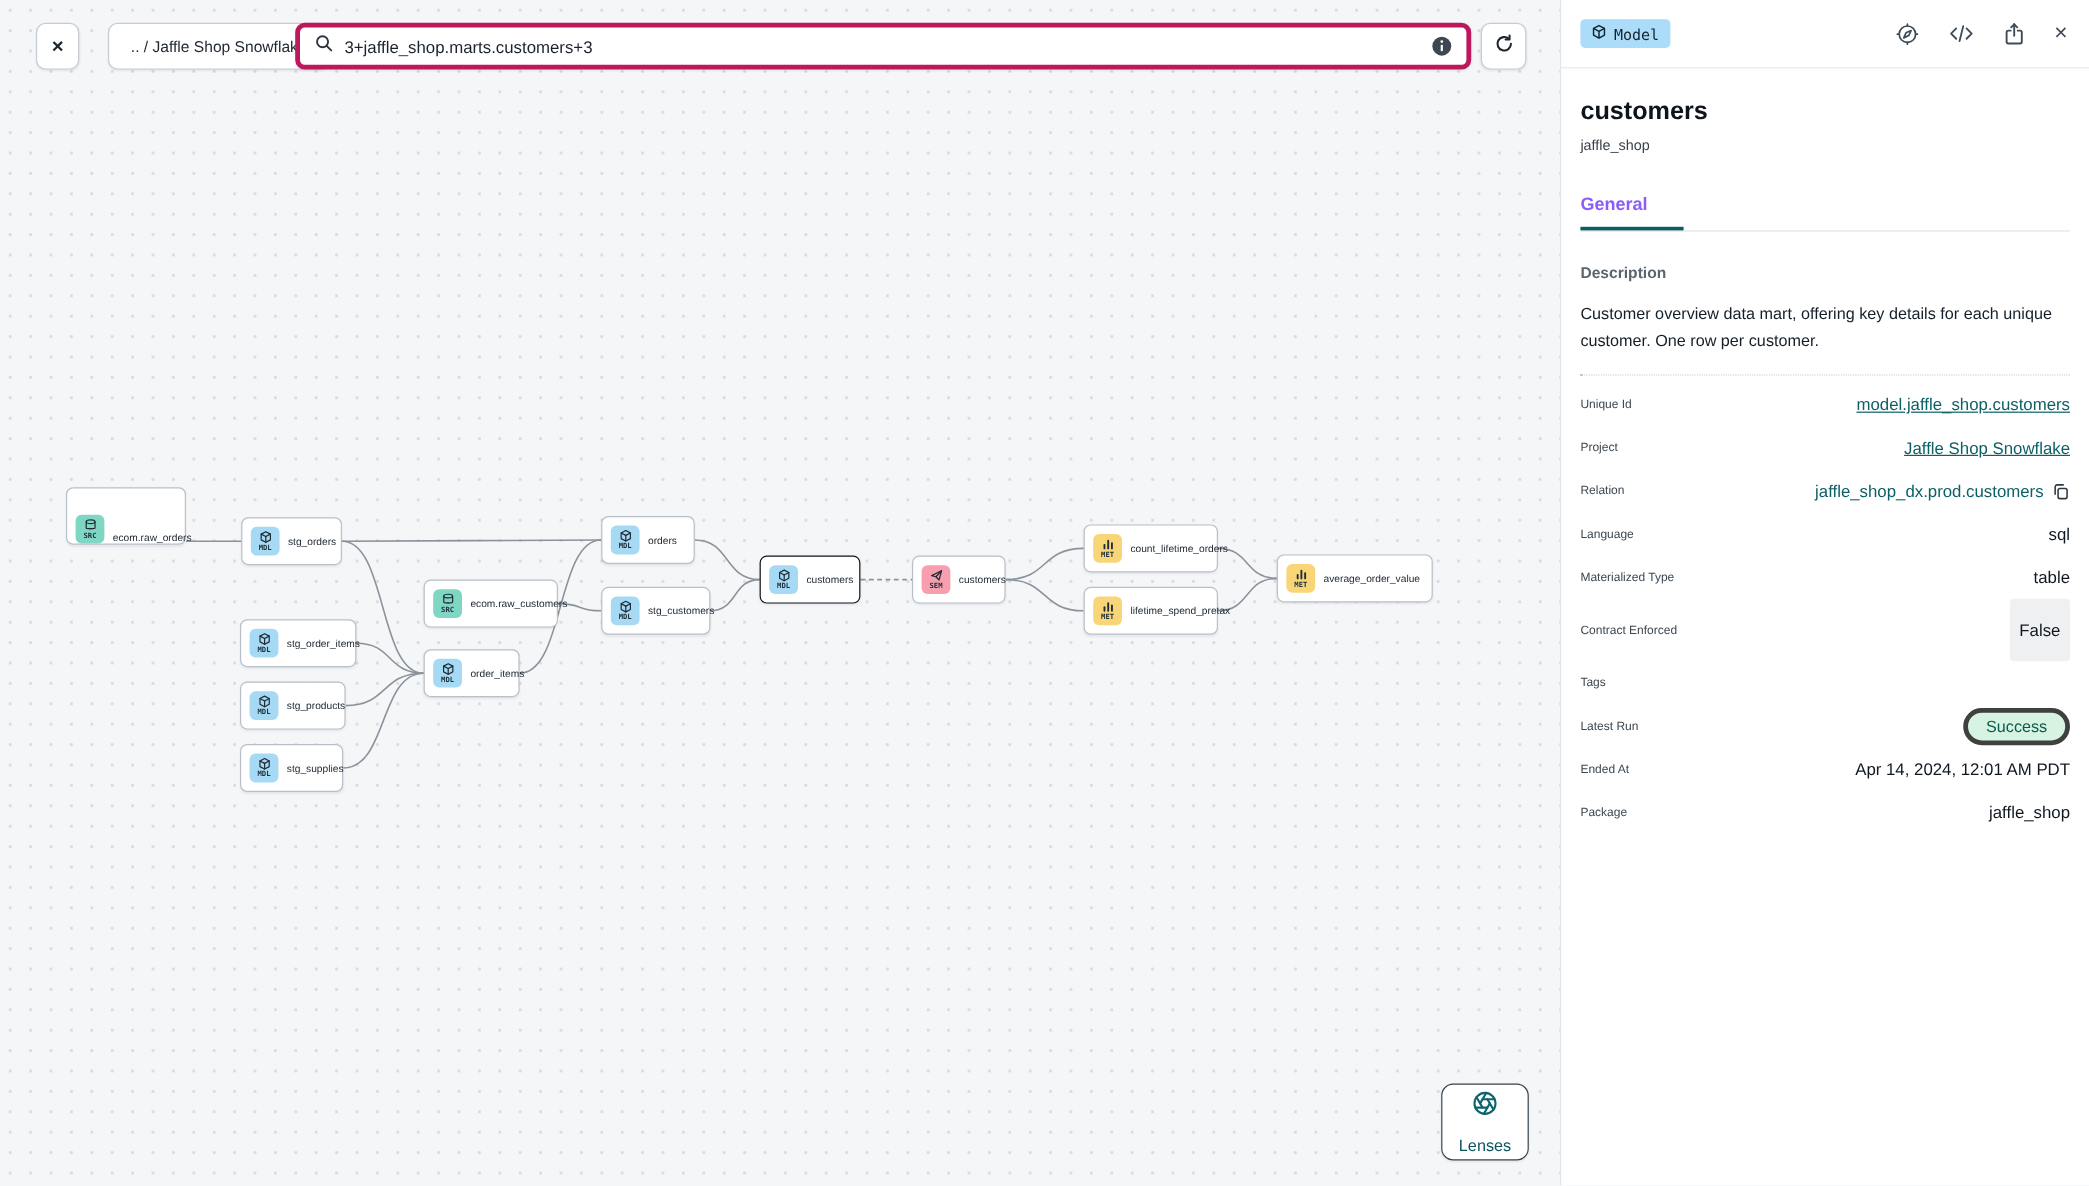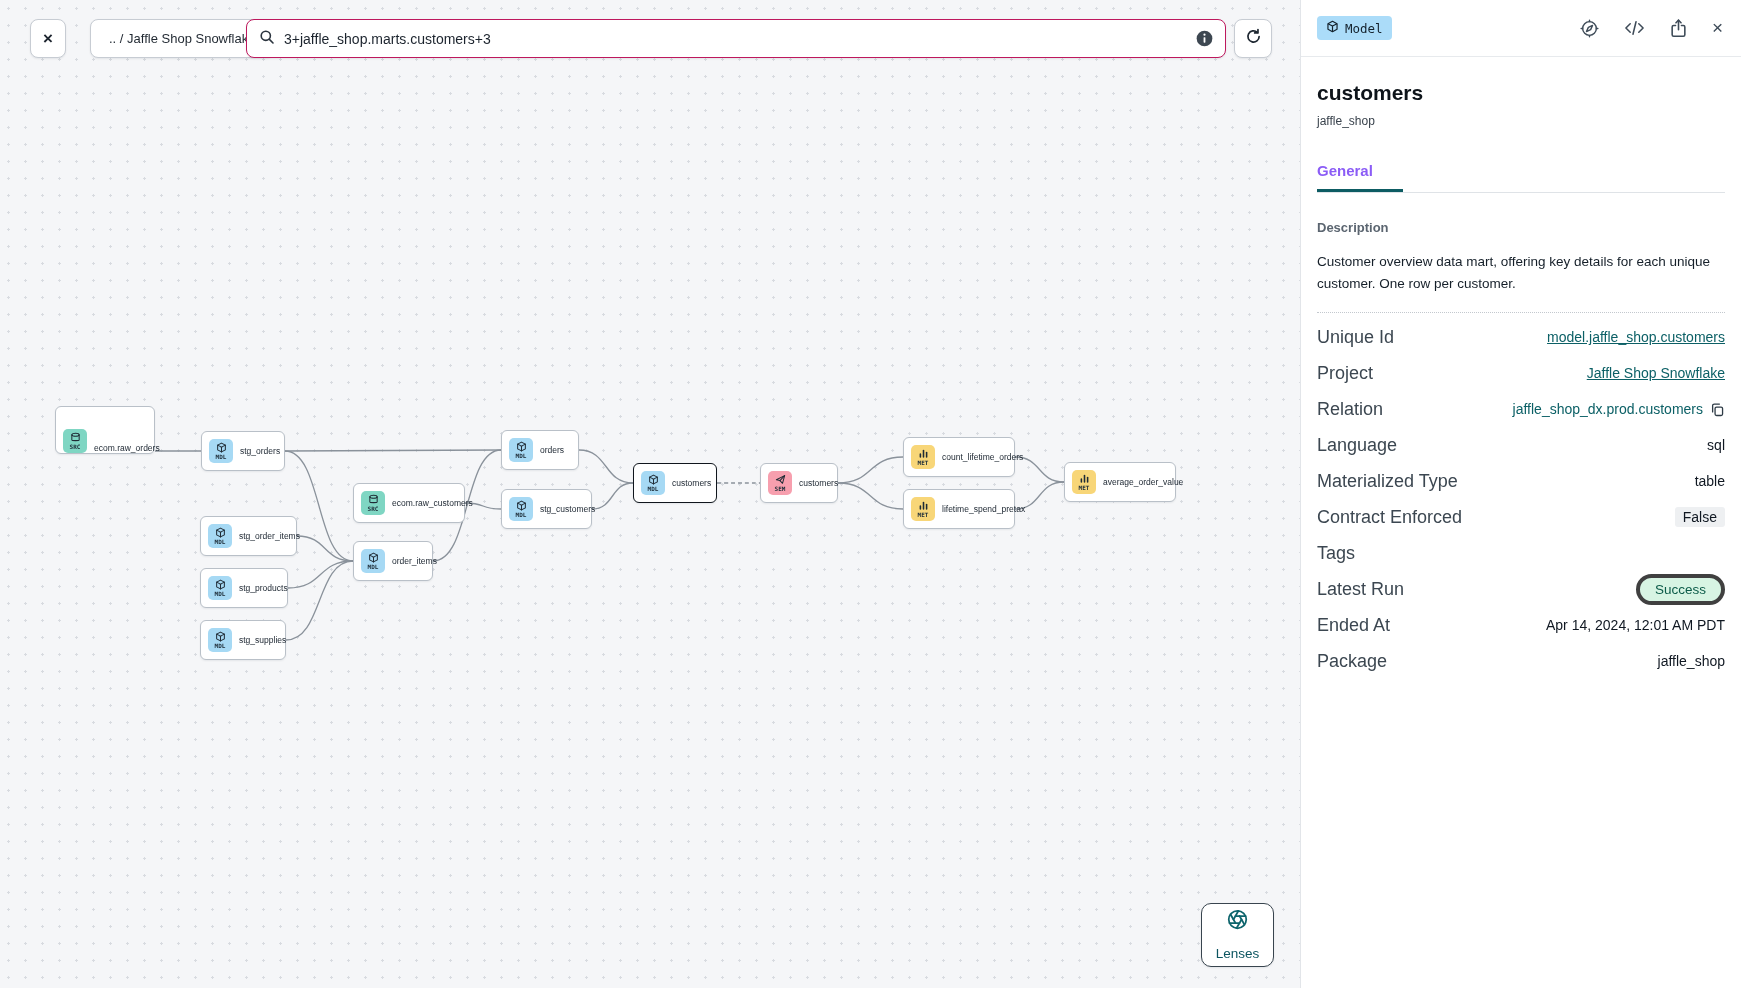--- a/index.html
+++ b/index.html
@@ -38,21 +38,21 @@
   
   .topbar { position:absolute; left:0; top:0; width:1300px; height:76px; z-index:5; }
   .tb-btn {
     position:absolute; background:#fff; border:1px solid #c7ccd3; border-radius:8px;
     box-shadow:0 1px 2px rgba(16,24,40,.08); display:flex; align-items:center; justify-content:center; cursor:pointer;
   }
   .tb-close { left:30px; top:19px; width:36px; height:39px; font-size:17px; font-weight:700; color:#1c242e; }
   .tb-crumb { left:90px; top:19px; height:39px; padding:0 18px; font-size:13px; color:#1f2730; }
   .tb-search {
     position:absolute; left:246px; top:19px; width:980px; height:39px;
-    background:#fff; border:1px solid #be185d; border-radius:8px;
+    background:#fff; border:4px solid #be185d; border-radius:8px;
     box-shadow:0 1px 2px rgba(16,24,40,.08); display:flex; align-items:center; padding:0 12px; gap:9px;
   }
   .tb-search input {
     flex:1; border:none; outline:none; font-family:"Liberation Sans",sans-serif;
     font-size:14px; color:#1b232d; background:transparent;
   }
   .tb-refresh { left:1234px; top:19px; width:38px; height:39px; }
 
   
   .panel {
@@ -72,25 +72,25 @@
   .p-tabs { margin-top:34px; border-bottom:1px solid #dfe3e7; display:flex; }
   .p-tab {
     font-size:15px; font-weight:700; color:#8b5cf6; padding:0 4px 10px 0; margin-right:22px;
     border-bottom:3px solid #0d5c63; cursor:pointer; width:86px;
   }
   .p-sec-label { margin-top:27px; font-size:13px; font-weight:700; color:#5b6570; }
   .p-desc { margin-top:16px; font-size:13.5px; line-height:22px; color:#151f29; max-width:412px; }
   .p-dotline { border-top:1px dotted #c3c8ce; margin-top:17px; }
   .p-rows { margin-top:6px; }
   .p-row { display:flex; align-items:center; min-height:36px; }
-  .p-row .lbl { font-size:18px; color:#3c4751; }
+  .p-row .lbl { font-size:10px; color:#3c4751; }
   .p-row .val { margin-left:auto; font-size:14px; color:#101822; text-align:right; display:flex; align-items:flex-end; gap:7px; }
   .p-row .val a { color:#0c6066; text-decoration:underline; cursor:pointer; }
   .p-row .val .teal { color:#0c6066; }
-  .badge-gray { background:#eef0f2; border-radius:3px; padding:2px 8px; color:#101822; }
+  .badge-gray { background:#eef0f2; border-radius:3px; padding:18px 8px; color:#101822; }
   .badge-success {
     background:#d7f4e3; border:4px solid #404040; color:#0c5b49;
     border-radius:999px; padding:4px 15px; font-size:13.5px;
   }
   .copy-ic { cursor:pointer; color:#2e3b46; display:flex; }
 
   
   .lenses {
     position:absolute; left:1201px; top:903px; width:73px; height:64px; z-index:5;
     background:#fff; border:1px solid #39454f; border-radius:10px; cursor:pointer;
@@ -254,21 +254,21 @@
         <span class="nicon kind-MET">
           <svg width="11" height="11" viewBox="0 0 12 12" fill="none" stroke="#1f2b35" stroke-width="1.1" stroke-linecap="round" stroke-linejoin="round">
             <path d="M2.6 9.8 V6.6" stroke-width="1.7"></path>
             <path d="M6 9.8 V2.8" stroke-width="1.7"></path>
             <path d="M9.4 9.8 V5" stroke-width="1.7"></path>
           </svg>
           <span class="ntag">MET</span>
         </span>
         <span class="nlabel">lifetime_spend_pretax</span>
       </div>
-      <div class="node" style="left: 1064px; top: 462px; width: 112px; height: 40px;">
+      <div class="node" style="left: 1064px; top: 462px; width: 130px; height: 40px;">
         <span class="nicon kind-MET">
           <svg width="11" height="11" viewBox="0 0 12 12" fill="none" stroke="#1f2b35" stroke-width="1.1" stroke-linecap="round" stroke-linejoin="round">
             <path d="M2.6 9.8 V6.6" stroke-width="1.7"></path>
             <path d="M6 9.8 V2.8" stroke-width="1.7"></path>
             <path d="M9.4 9.8 V5" stroke-width="1.7"></path>
           </svg>
           <span class="ntag">MET</span>
         </span>
         <span class="nlabel">average_order_value</span>
       </div>

